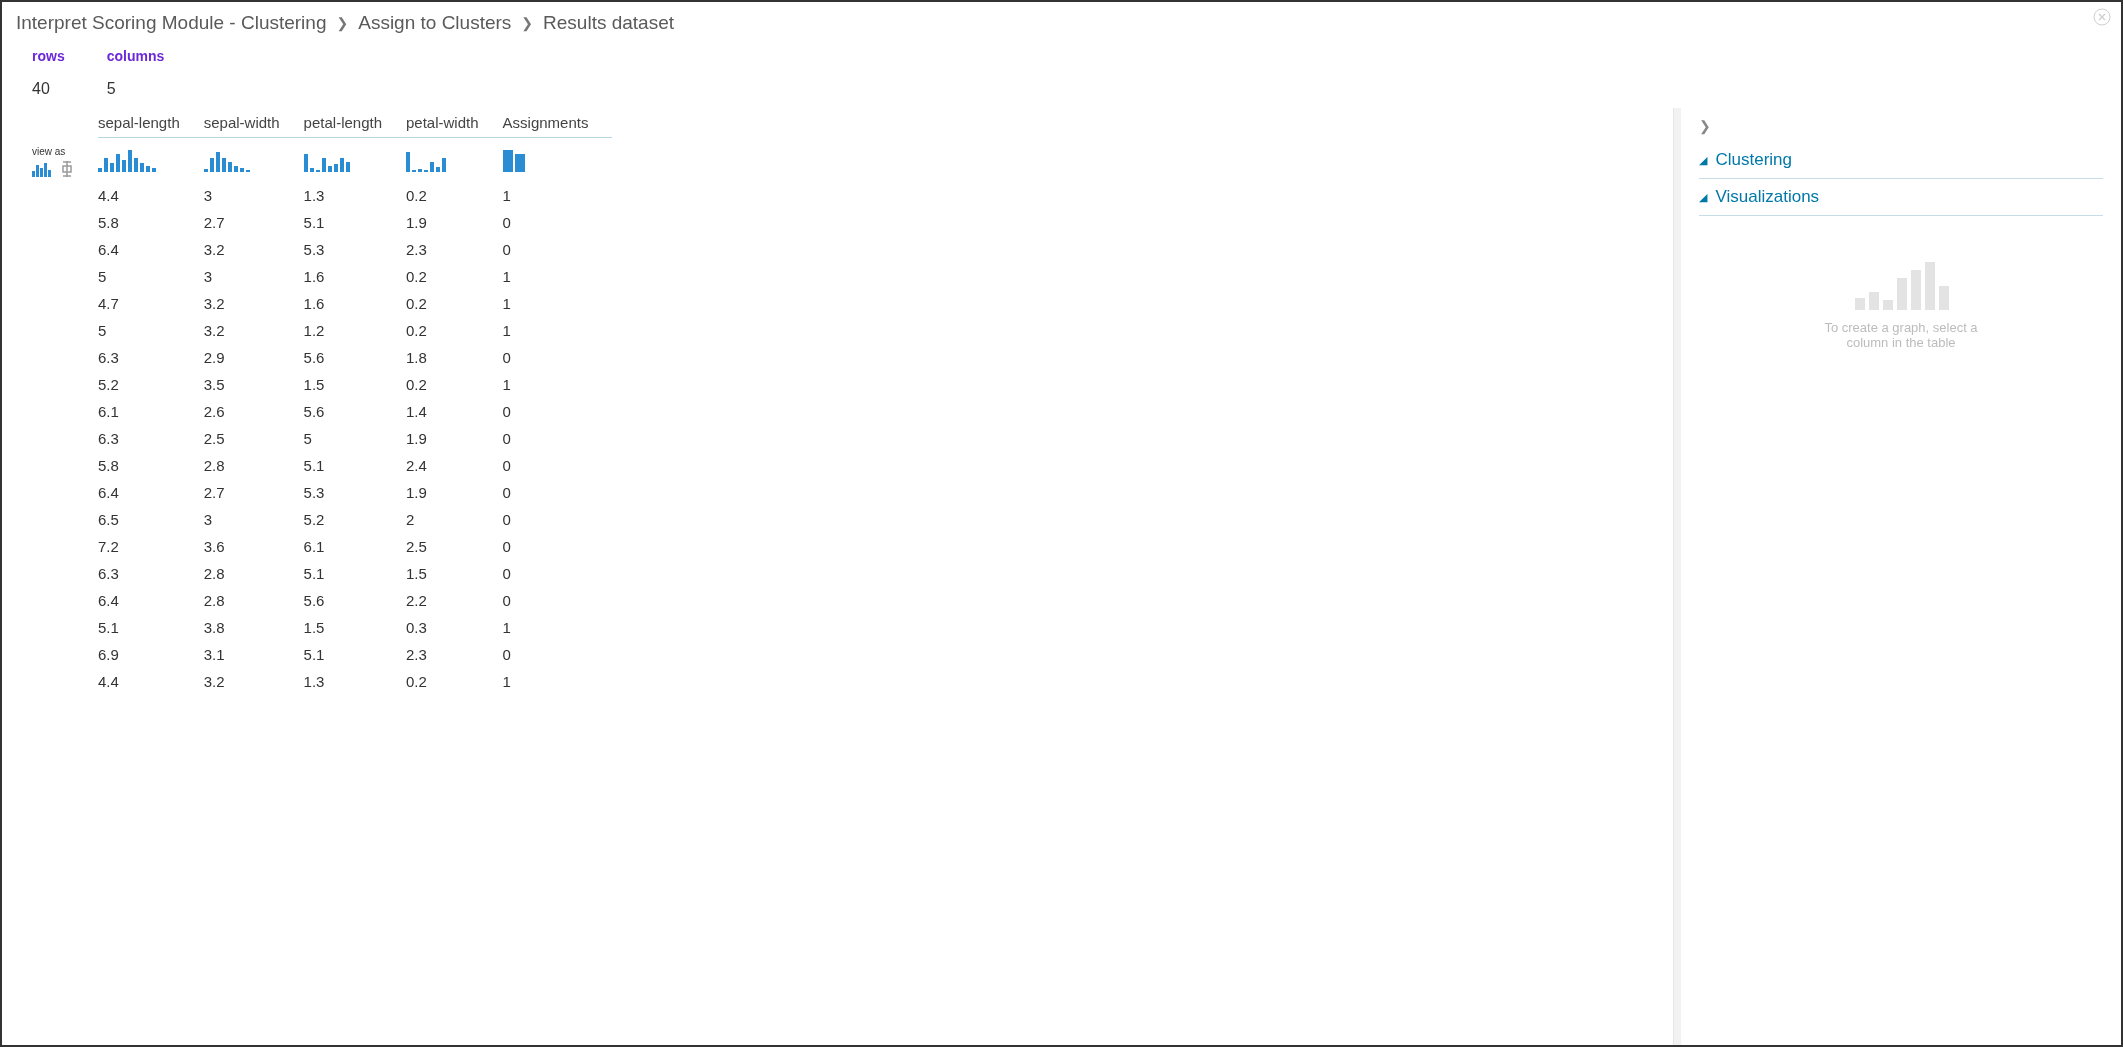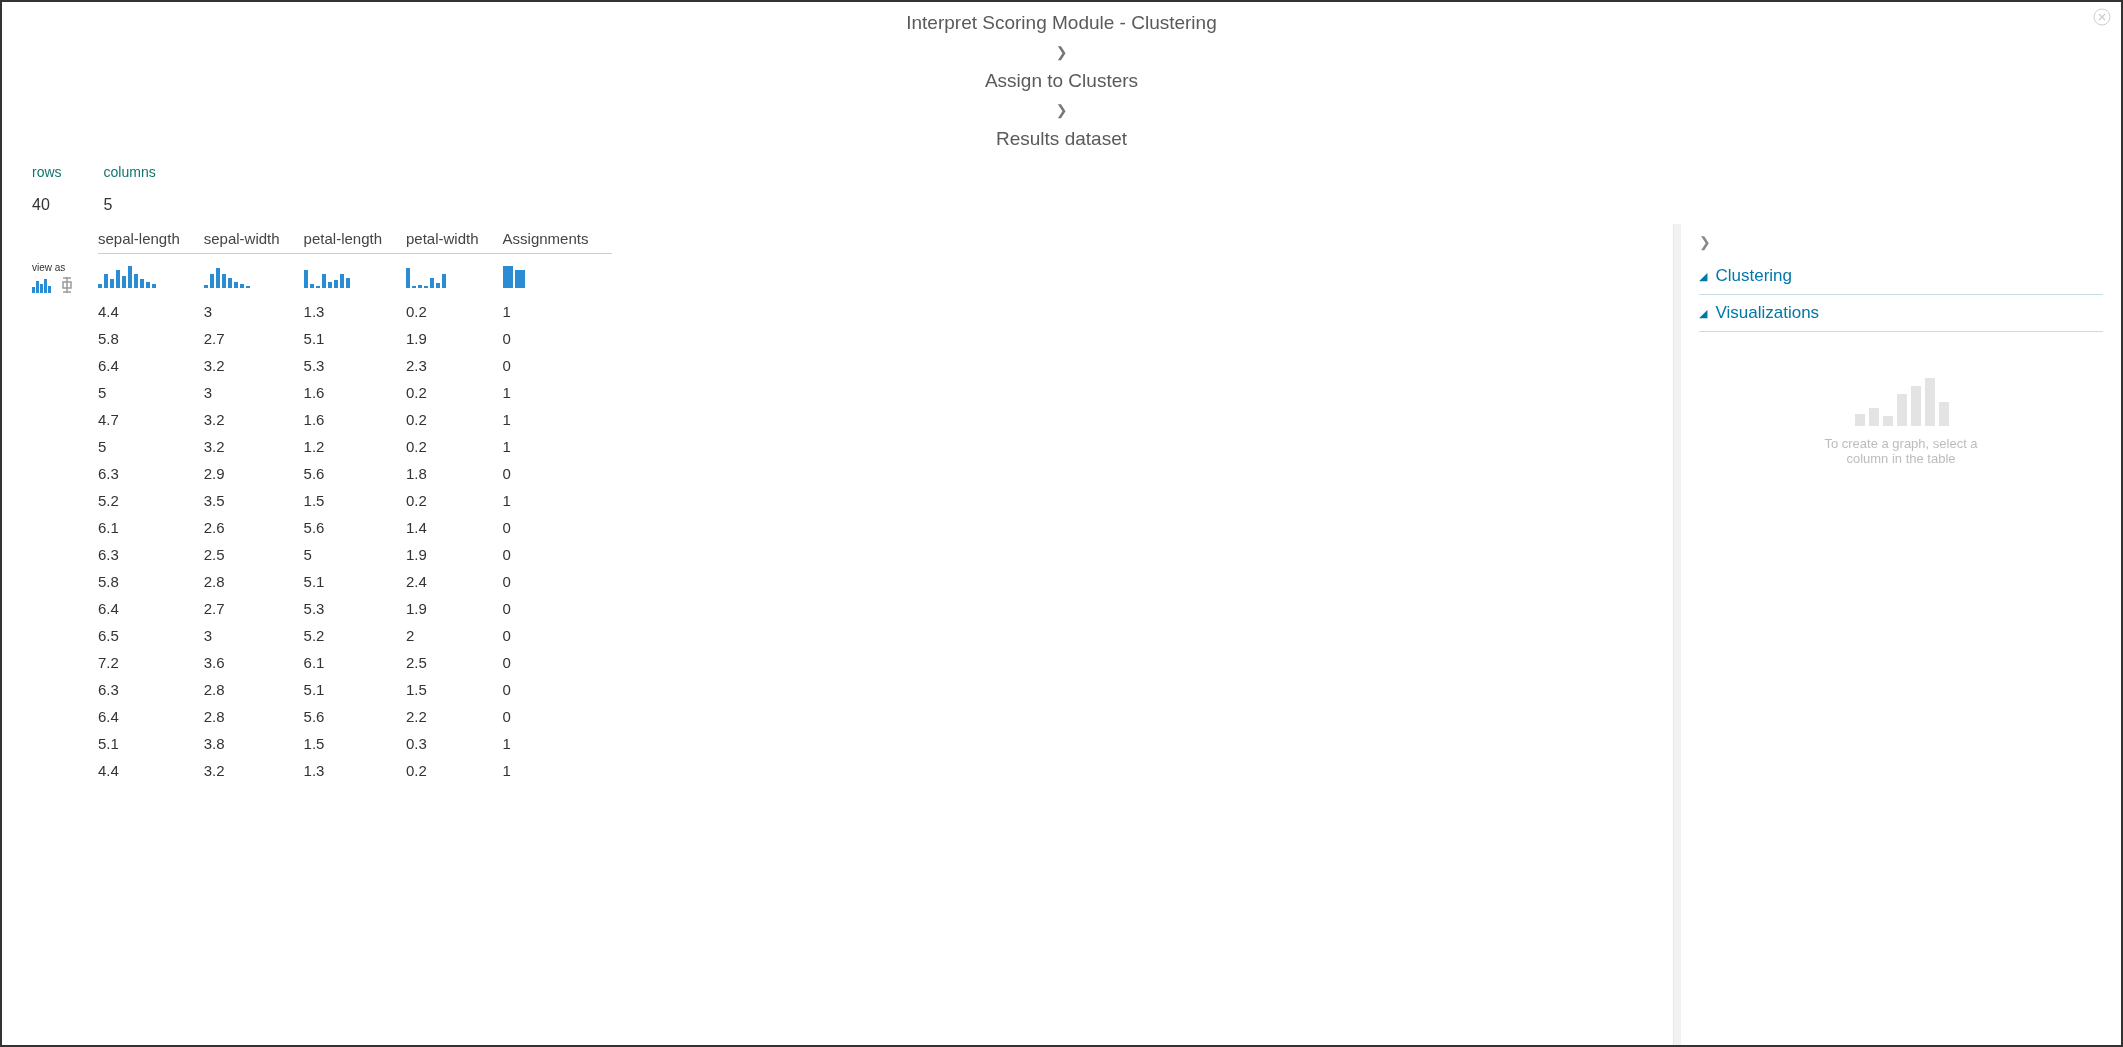--- a/index.html
+++ b/index.html
@@ -20,29 +20,28 @@
     width: 22px; height: 22px; border-radius: 50%;
     color: #c6c6c6; font-size: 18px; line-height: 22px;
     text-align: center; cursor: pointer;
   }
   .breadcrumb {
     padding: 10px 14px 4px 14px;
     font-size: 19px; font-weight: 300;
     color: #5a5a5a;
     display: flex; align-items: center; gap: 10px;
     flex-wrap: wrap;
-    flex-direction: column;
   }
   .breadcrumb .sep { font-size: 14px; color: #777; }
   .meta {
     display: flex; gap: 42px;
     padding: 10px 14px 0 30px;
     font-size: 14px;
   }
-  .meta .label { color: #0f766e; font-weight: 400; }
+  .meta .label { color: #6d28d9; font-weight: 700; }
   .meta .value { color: #333; font-size: 16px; margin-top: 16px; }
   .body {
     flex: 1; display: flex; min-height: 0;
     padding: 10px 0 0 0;
   }
   .left {
     flex: 1; min-width: 0;
     display: flex; overflow: hidden;
     padding-left: 30px;
   }
@@ -347,20 +346,27 @@
                 <td>0</td>
               </tr>
               <tr>
                 <td>5.1</td>
                 <td>3.8</td>
                 <td>1.5</td>
                 <td>0.3</td>
                 <td>1</td>
               </tr>
               <tr>
+                <td>6.9</td>
+                <td>3.1</td>
+                <td>5.1</td>
+                <td>2.3</td>
+                <td>0</td>
+              </tr>
+              <tr>
                 <td>4.4</td>
                 <td>3.2</td>
                 <td>1.3</td>
                 <td>0.2</td>
                 <td>1</td>
               </tr>
             </tbody>
         </table>
       </div>
     </div>

